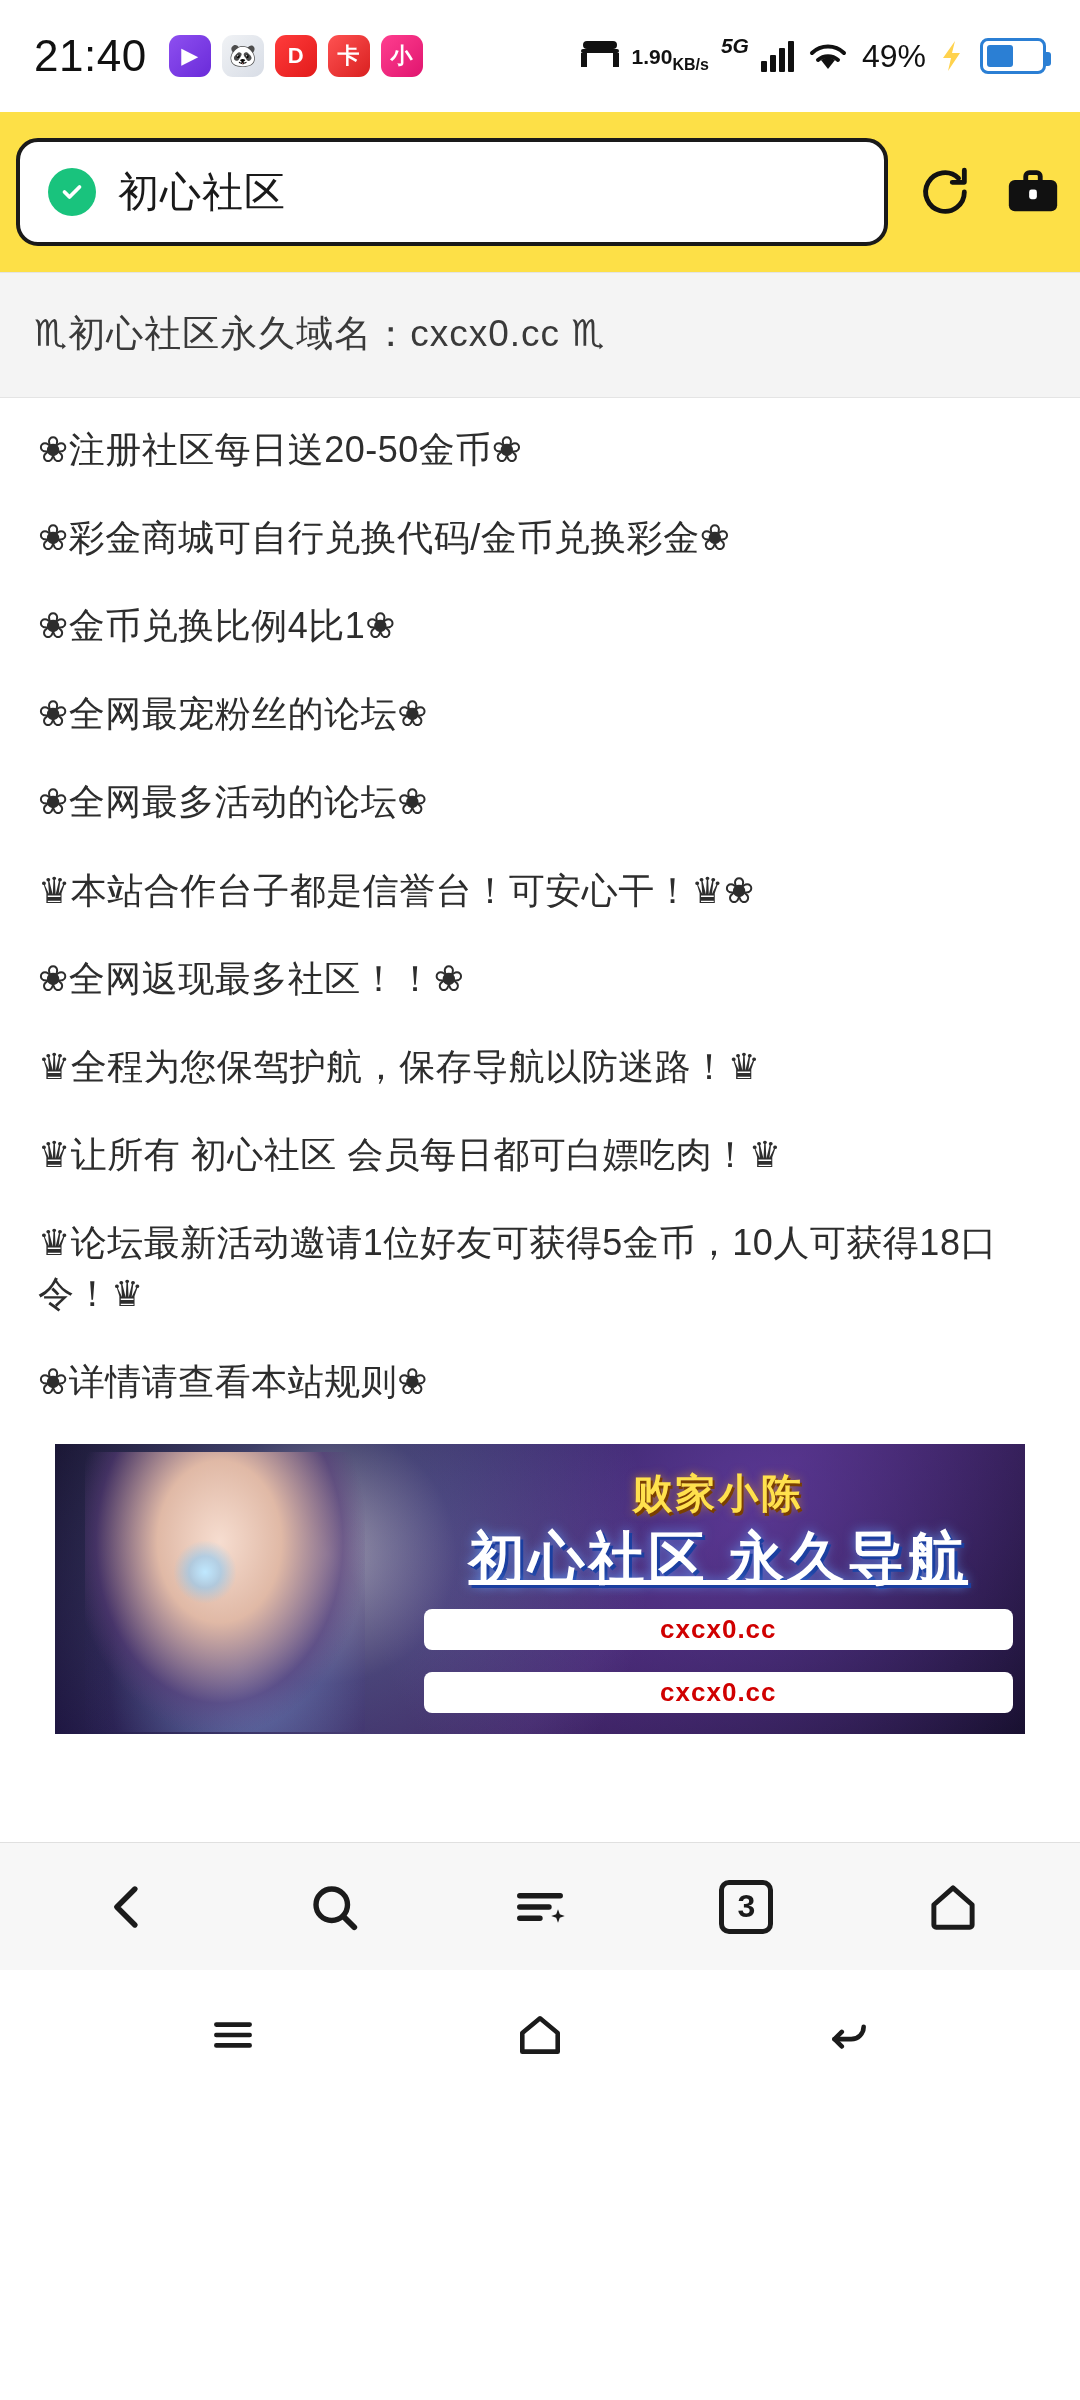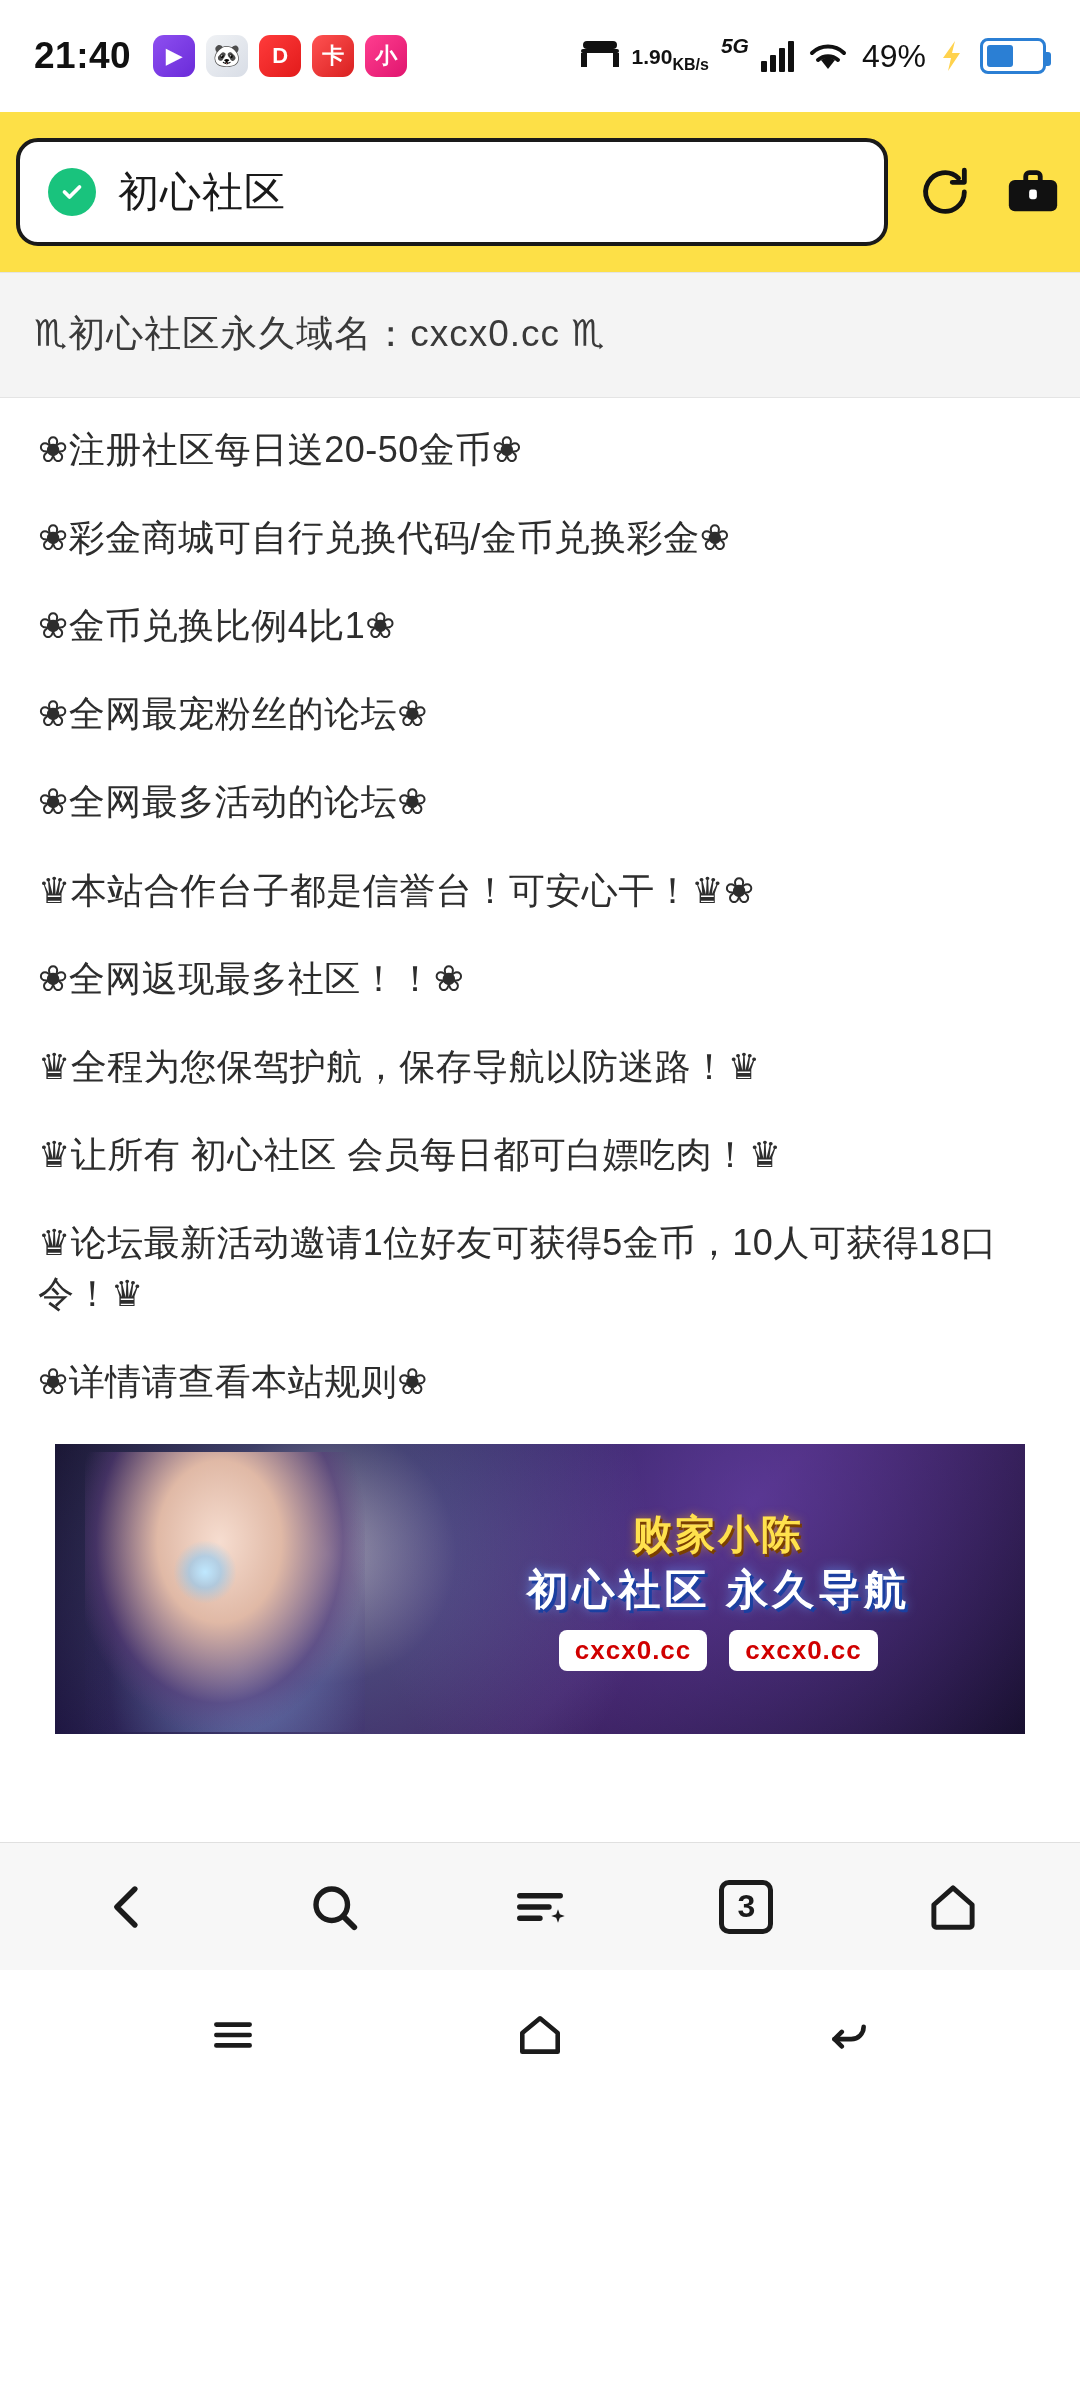--- a/index.html
+++ b/index.html
@@ -13,22 +13,22 @@
 
   
   .status-bar {
     height: 112px;
     display: flex;
     align-items: center;
     padding: 0 34px;
     background: #ffffff;
   }
   .status-time {
-    font-size: 37px;
-    font-weight: 700;
+    font-size: 44px;
+    font-weight: 400;
     color: #111;
     letter-spacing: 0.5px;
     margin-right: 22px;
   }
   .status-icons-left {
     display: flex;
     align-items: center;
     gap: 11px;
   }
   .app-icon {
@@ -193,27 +193,28 @@
     width: 62%;
     padding-right: 12px;
     text-align: center;
   }
   .banner-t1 {
     font-size: 40px; font-weight: 800; color:#ffe14d;
     text-shadow: 2px 3px 0 #7a3f00, 0 0 10px rgba(255,180,0,.6);
     letter-spacing: 3px;
   }
   .banner-t2 {
-    font-size: 42px; font-weight: 800; color:#ffffff;
+    font-size: 56px; font-weight: 800; color:#ffffff;
     text-shadow: 3px 3px 0 #1b3fa0, 0 0 12px rgba(100,160,255,.8);
     letter-spacing: 4px;
+    text-decoration: underline;
   }
   .banner-tags {
     margin-top: 12px;
-    display:flex; justify-content:center; gap:22px;
+    display:flex; justify-content:center; gap:22px;flex-direction:column;
   }
   .banner-tag {
     background:#fff; color:#d00000; font-weight:800;
     font-size:26px; padding:5px 16px; border-radius:8px;
     letter-spacing:1px;
   }
 
   
   .browser-nav {
     height: 128px;

